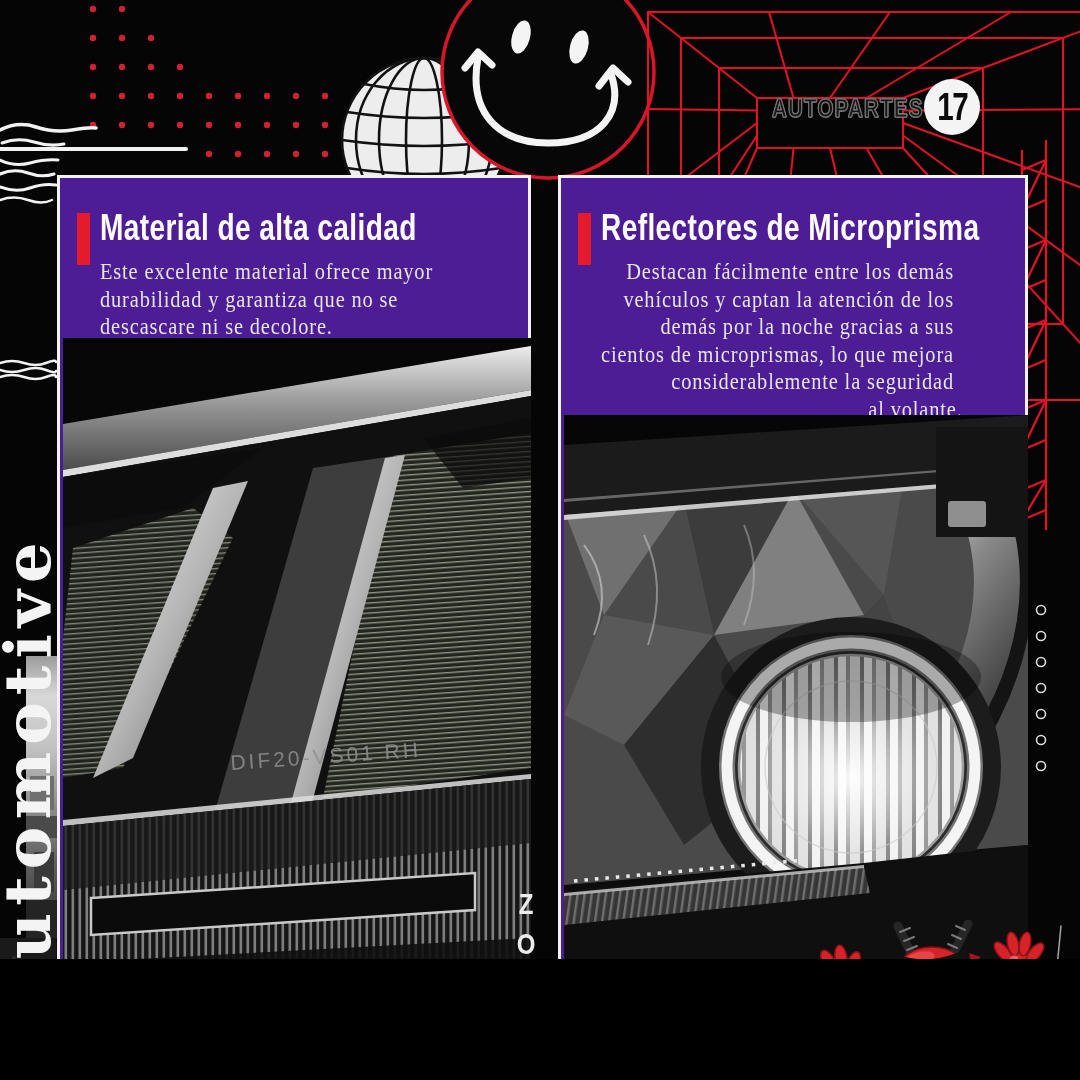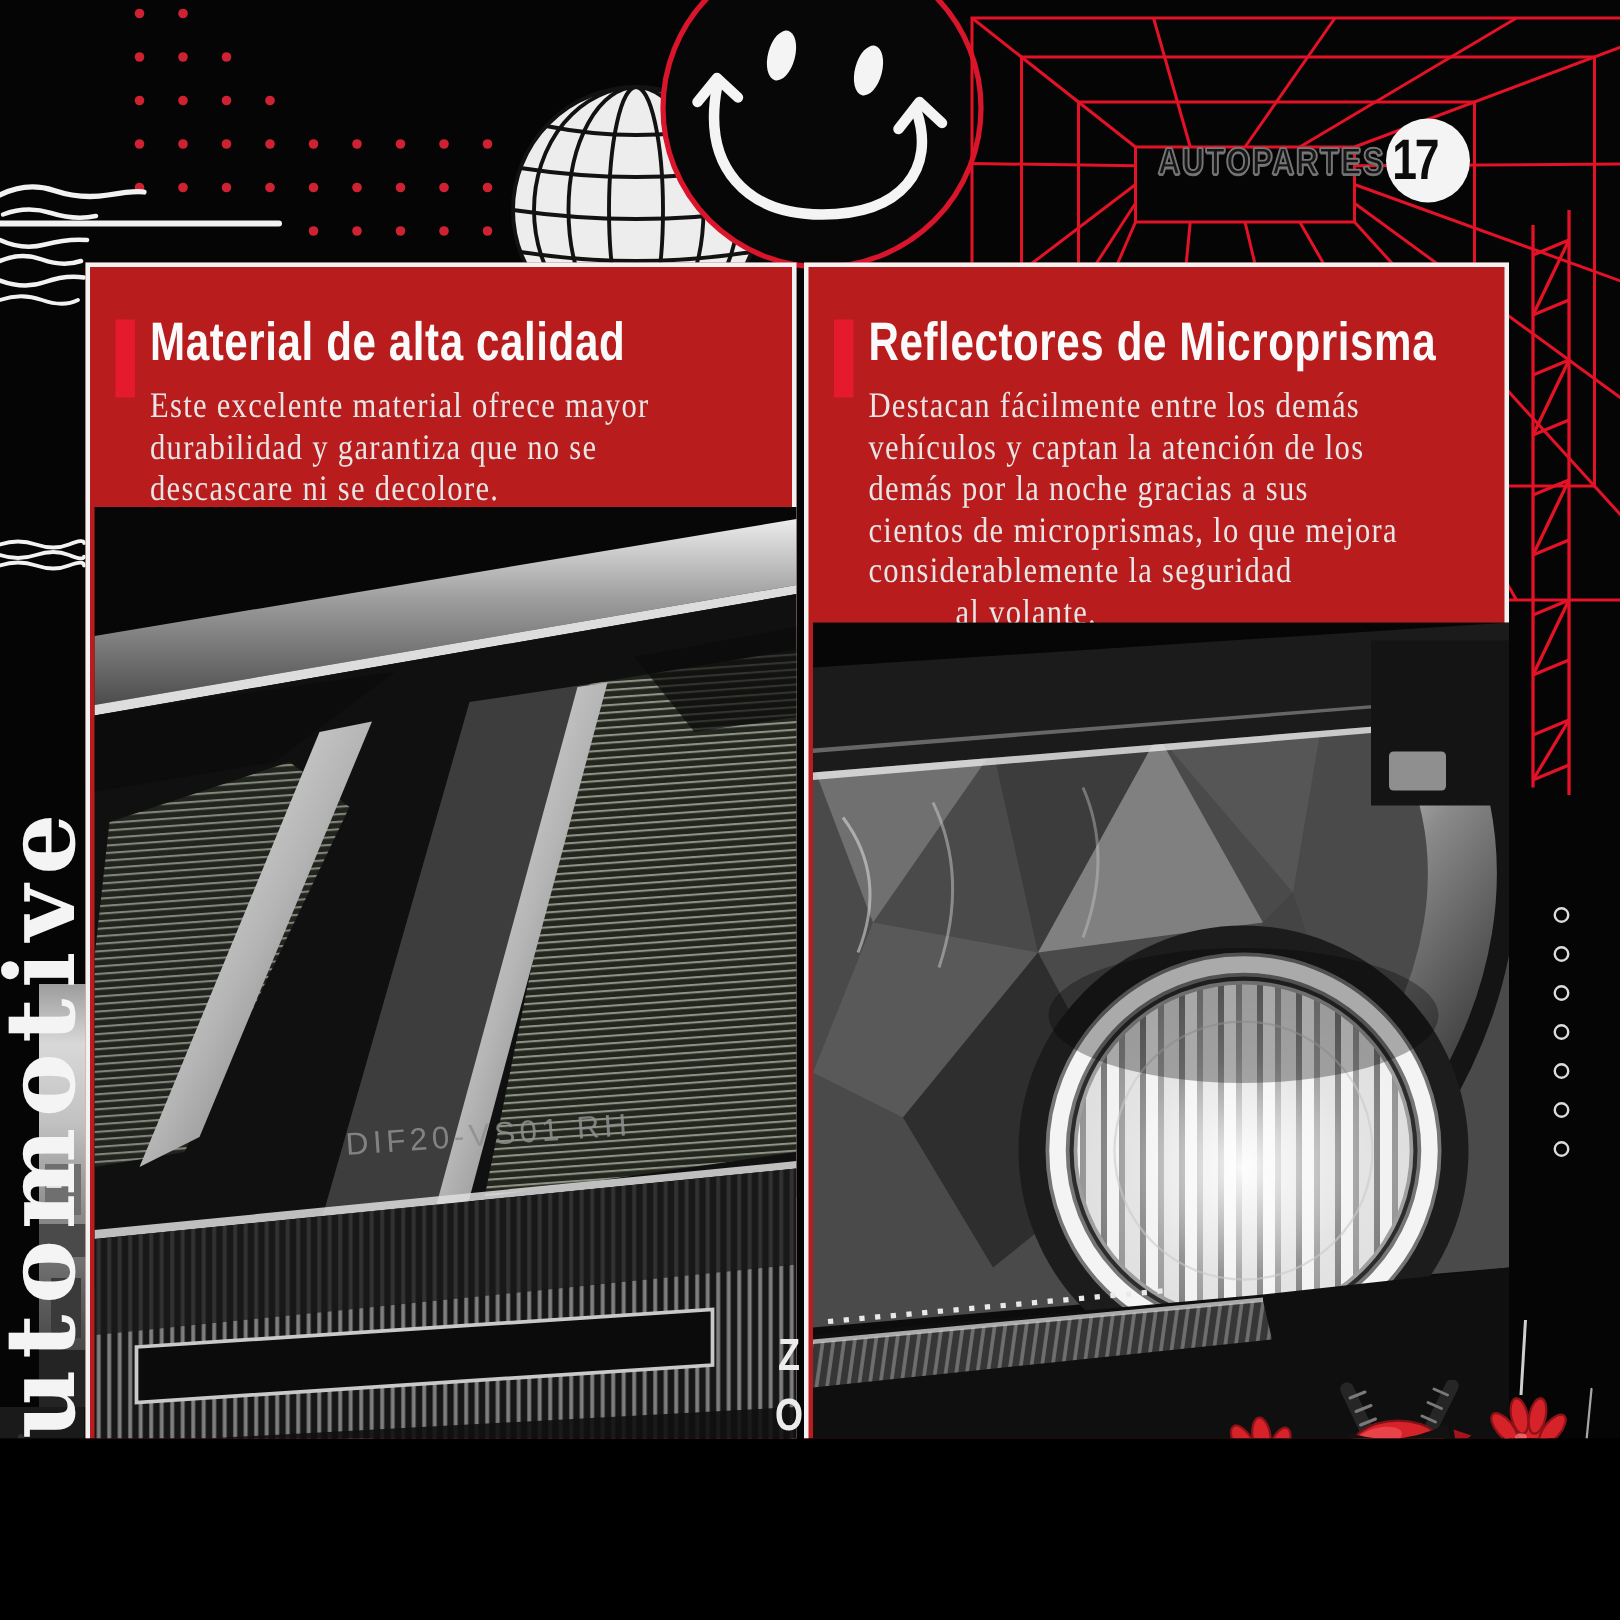--- a/index.html
+++ b/index.html
@@ -10,27 +10,27 @@
 
   
   #decor{left:0;top:0;z-index:1;}
 
   
   .brand-text{left:772px;top:94px;z-index:2;font-size:25px;font-weight:700;letter-spacing:1.5px;
     color:#161616;-webkit-text-stroke:1.1px #777;
     text-shadow:-1px 0 0 #6e6e6e,1px 0 0 #6e6e6e,0 -1px 0 #6e6e6e,0 1px 0 #6e6e6e;
     transform:scaleX(.82);transform-origin:0 0;white-space:nowrap;}
   .brand-badge{left:924px;top:79px;width:56px;height:56px;border-radius:50%;background:#f4f4f4;
-    z-index:2;display:flex;align-items:center;}
+    z-index:2;display:flex;align-items:center;justify-content:center;}
   .brand-badge span{font-size:38px;font-weight:700;color:#0c0c0c;transform:scaleX(.78);letter-spacing:-2px;}
 
   
-  .panel{z-index:3;background:#b91c1c;border:3px solid #f2f2f2;box-sizing:border-box;}
+  .panel{z-index:3;background:#4c1d95;border:3px solid #f2f2f2;box-sizing:border-box;}
   #panel-left{left:57px;top:175px;width:474px;height:809px;}
-  #panel-right{left:536px;top:175px;width:470px;height:806px;}
+  #panel-right{left:558px;top:175px;width:470px;height:806px;text-align:right;}
   .accent-bar{left:17px;top:35px;width:13px;height:52px;background:#e51a2c;}
   .panel-title{left:40px;top:32px;font-size:36px;font-weight:700;line-height:1;white-space:nowrap;
     transform:scaleX(.78);transform-origin:0 0;letter-spacing:.5px;color:#fafafa;}
   .panel-body{left:40px;top:80px;font-size:24px;line-height:27.5px;color:#e6e6e6;font-family:Liberation Serif, serif;}
   .panel-body div{white-space:nowrap;transform:scaleX(.85);transform-origin:0 0;letter-spacing:1px;}
   .panel-body .indent{margin-left:58px;}
   .photo{position:absolute;left:3px;bottom:3px;}
 
   
   .gap-letters{left:512px;top:884px;z-index:4;text-align:center;width:28px;}

